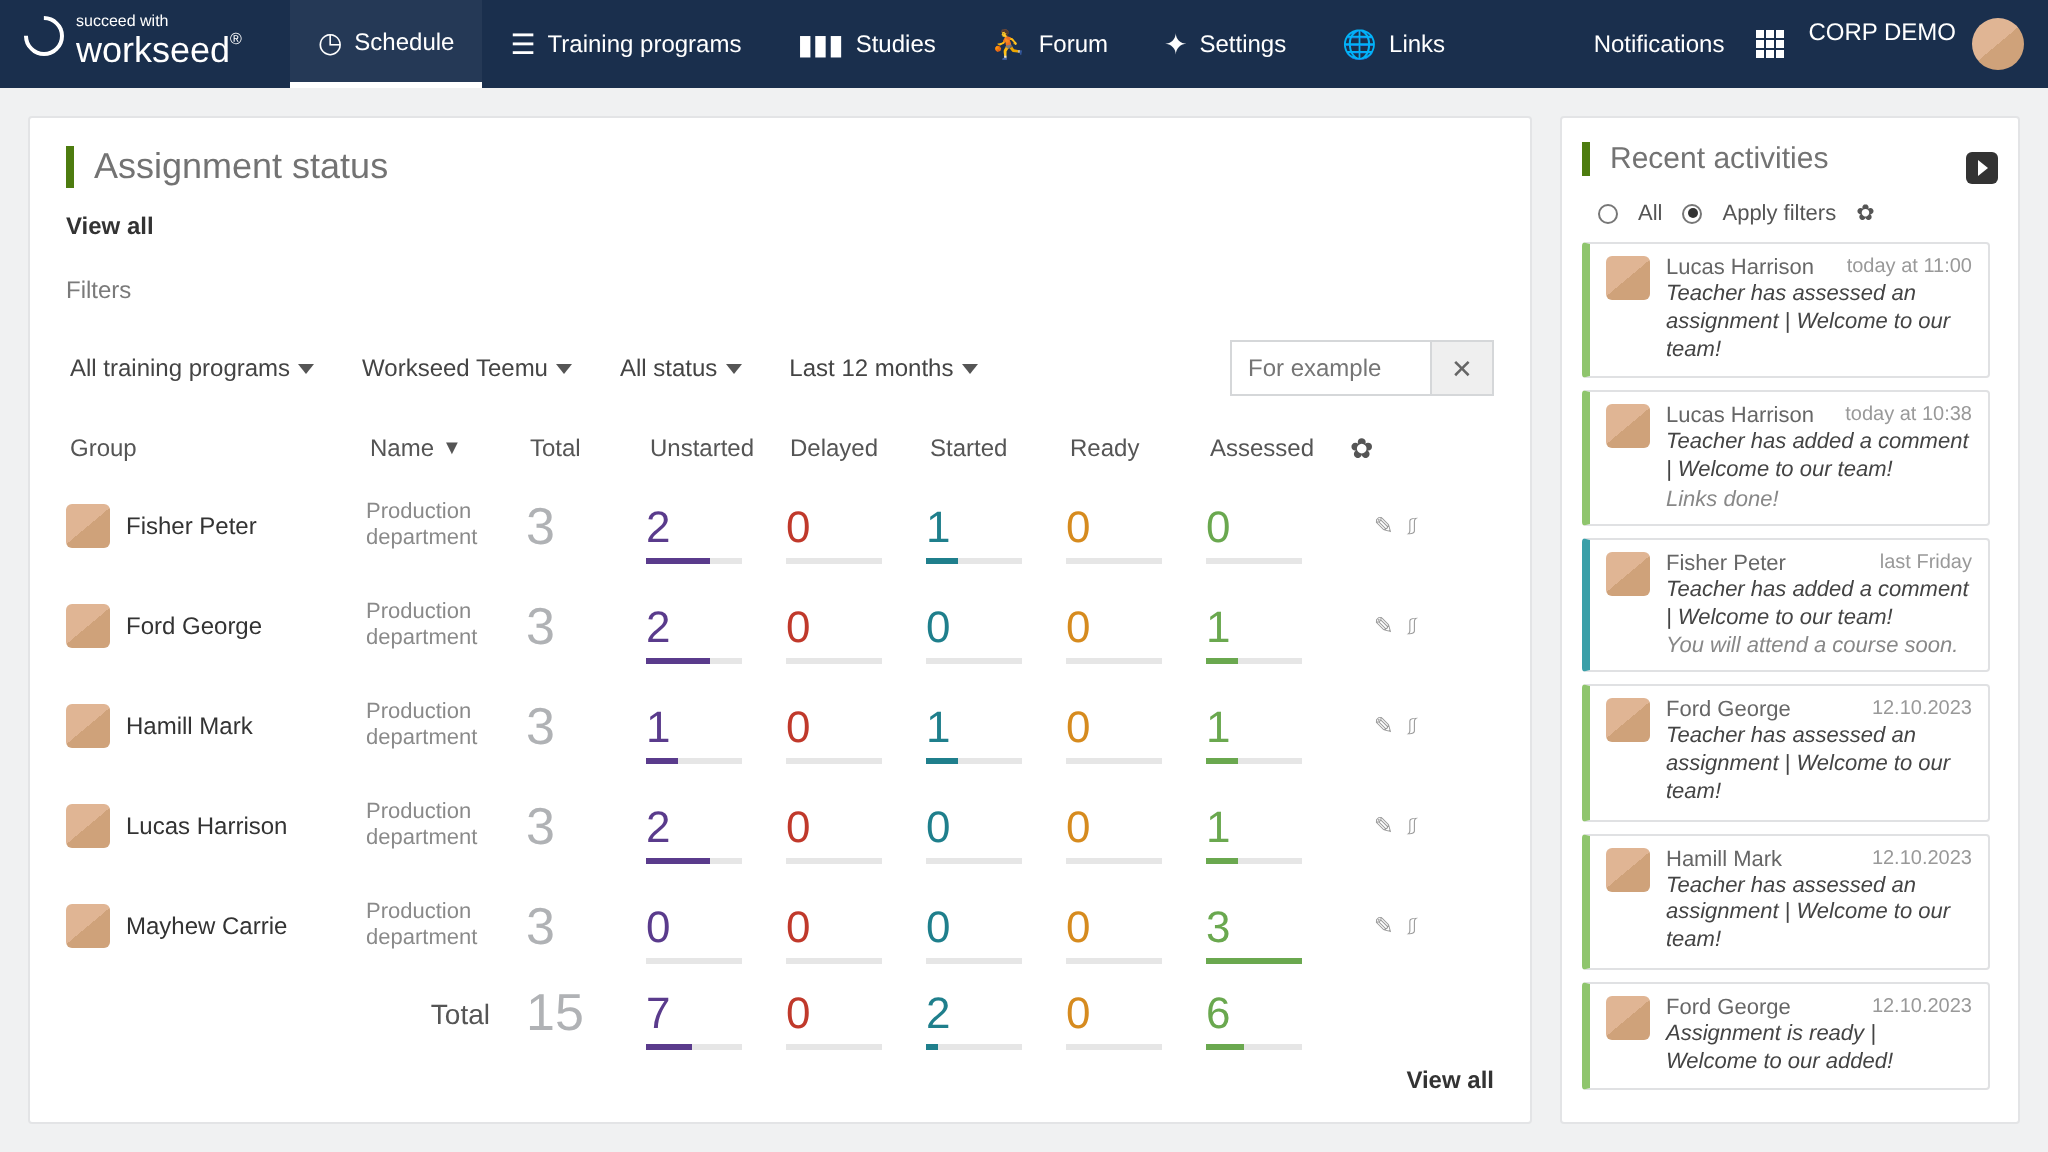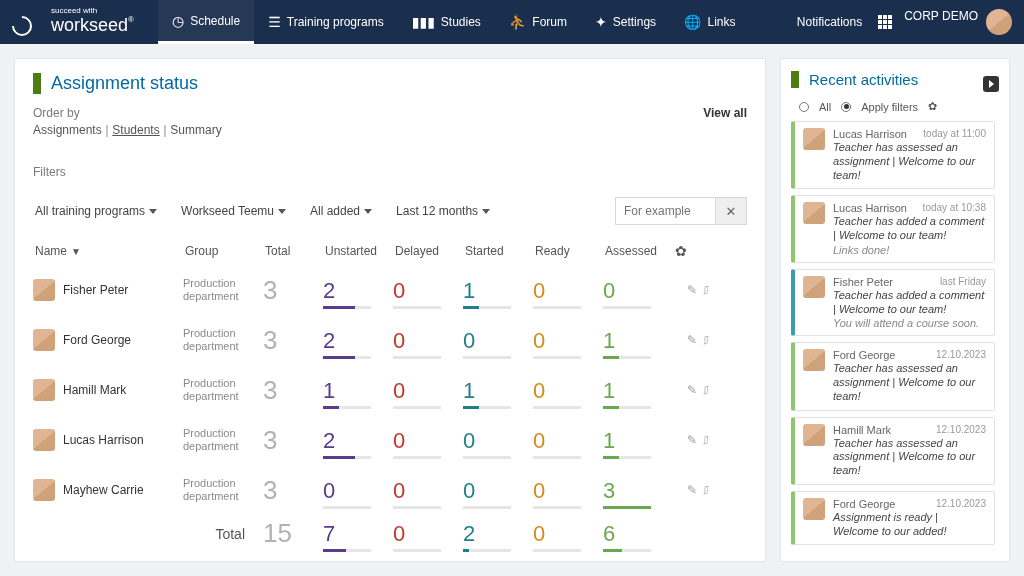--- a/index.html
+++ b/index.html
@@ -1,40 +1,40 @@
 <!DOCTYPE html>
 <html><head>
 <meta charset="utf-8">
 <style>
 * { box-sizing: border-box; margin: 0; padding: 0; }
 body { font-family: "Segoe UI", Arial, sans-serif; font-size: 13px; color: #333; background: #f0f1f2; width: 1024px; height: 576px; overflow: hidden; }
 
 
 .topnav { background: #1a2f4d; color: #fff; height: 44px; display: flex; align-items: center; padding: 0 12px; }
-.brand { display: flex; align-items: flex-end; gap: 19px; margin-right: 24px; font-size: 18px; font-weight: 300; }
+.brand { display: flex; align-items: flex-start; gap: 6px; margin-right: 24px; font-size: 18px; font-weight: 300; }
 .brand-logo { width: 20px; height: 20px; border: 2px solid #fff; border-radius: 50%; border-top-color: transparent; transform: rotate(-45deg); }
 .brand sup { font-size: 8px; vertical-align: top; }
 .navlink { display: flex; align-items: center; gap: 6px; padding: 0 14px; height: 44px; font-size: 12px; color: #fff; cursor: pointer; white-space: nowrap; }
 .navlink.active { border-bottom: 3px solid #fff; background: rgba(255,255,255,0.05); }
 .navlink .ni { font-size: 14px; }
 .nav-spacer { flex: 1; }
 .notif { padding: 0 16px; font-size: 12px; cursor: pointer; }
 .apps-ico { width: 14px; height: 14px; display: grid; grid-template-columns: 1fr 1fr 1fr; gap: 1px; margin-right: 12px; cursor: pointer; }
 .apps-ico i { background: #fff; }
 .user { display: flex; align-items: flex-start; gap: 8px; font-size: 12px; cursor: pointer; }
 .avatar { width: 26px; height: 26px; border-radius: 50%; background: linear-gradient(140deg,#e0b594 0 50%,#cfa27a 50% 100%); display:inline-block; }
 .avatar.sm { width: 22px; height: 22px; border-radius: 3px; }
 
 
 .wrap { display: flex; gap: 14px; padding: 14px; height: calc(576px - 44px); }
 .card { background: #fff; border: 1px solid #e3e4e6; border-radius: 2px; }
 .main { flex: 1; padding: 14px 18px 10px; overflow: hidden; display: flex; flex-direction: column; }
 .side { width: 230px; padding: 12px 10px; overflow: hidden; display: flex; flex-direction: column; }
 
-.panel-title { font-size: 18px; font-weight: 300; color: #0369a1; border-left: 8px solid #4d7c0f; padding-left: 10px; margin-bottom: 12px; }
+.panel-title { font-size: 18px; font-weight: 300; color: #737373; border-left: 4px solid #4d7c0f; padding-left: 10px; margin-bottom: 12px; }
 
 .lbl { font-size: 12px; color: #7a7a7a; margin-bottom: 2px; }
 .orderby a { font-size: 12px; color: #555; text-decoration: none; }
 .orderby .sep { color: #999; }
 .orderby .sel { text-decoration: underline; }
 
 .filter-row { display: flex; gap: 20px; align-items: center; margin: 16px 0 8px; flex-wrap: wrap; }
 .filter-btn { font-size: 12px; color: #444; cursor: pointer; display: flex; align-items: center; gap: 4px; padding: 4px 2px; }
 .caret { width: 0; height: 0; border-left: 4px solid transparent; border-right: 4px solid transparent; border-top: 5px solid #555; display: inline-block; }
 .search-grp { margin-left: auto; display: flex; }
@@ -134,65 +134,55 @@
     <span>CORP DEMO</span>
     <span class="avatar"></span>
   </div>
 </div>
 
 <div class="wrap">
 
   <div class="card main">
     <div class="panel-title">Assignment status</div>
     <div style="display:flex;justify-content:space-between;align-items:flex-start">
-      <div>
-        <div class="lbl">Order by</div>
-        <div class="orderby">
-          <a href="#">Assignments</a>
-          <span class="sep"> | </span>
-          <a href="#" class="sel">Students</a>
-          <span class="sep"> | </span>
-          <a href="#">Summary</a>
-        </div>
-      </div>
       <div class="viewall-top">View all</div>
     </div>
 
-    <div class="lbl" style="margin-top:28px">Filters</div>
+    <div class="lbl" style="margin-top:18px">Filters</div>
     <div class="filter-row">
       <div class="filter-btn">
           <span>All training programs</span>
           <span class="caret"></span>
         </div>
       <div class="filter-btn">
           <span>Workseed Teemu</span>
           <span class="caret"></span>
         </div>
       <div class="filter-btn">
-          <span>All added</span>
+          <span>All status</span>
           <span class="caret"></span>
         </div>
       <div class="filter-btn">
           <span>Last 12 months</span>
           <span class="caret"></span>
         </div>
       <div class="search-grp">
         <input placeholder="For example" style="">
         <div class="clear-btn">
             <span>✕</span>
           </div>
       </div>
     </div>
 
     <div class="tbl" id="tbl">
+      <div class="thd">Group</div>
       <div class="thd">
           <span>Name</span> 
           <span class="sort-arr">▼</span>
         </div>
-      <div class="thd">Group</div>
       <div class="thd">Total</div>
       <div class="thd">Unstarted</div>
       <div class="thd">Delayed</div>
       <div class="thd">Started</div>
       <div class="thd">Ready</div>
       <div class="thd">Assessed</div>
       <div class="thd gear">
           <span>✿</span>
         </div>
 

